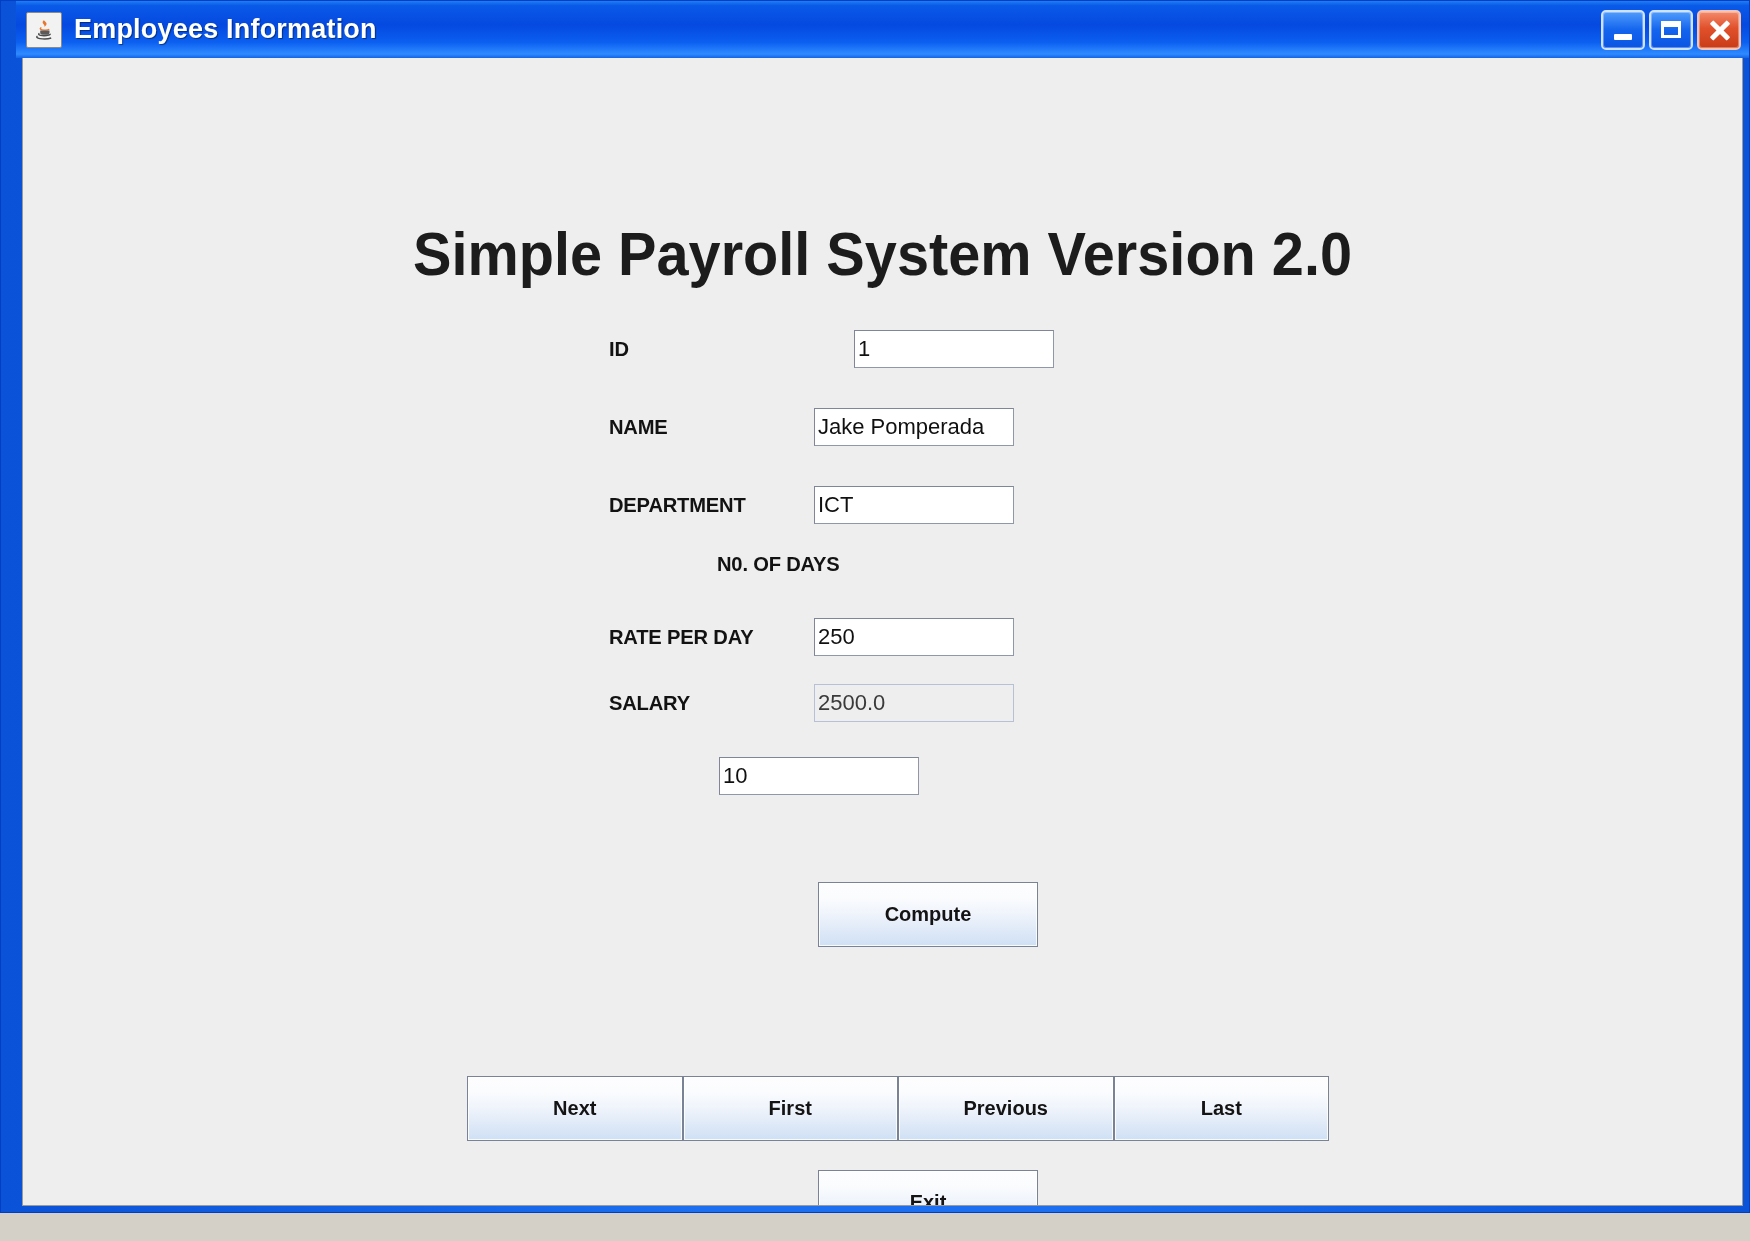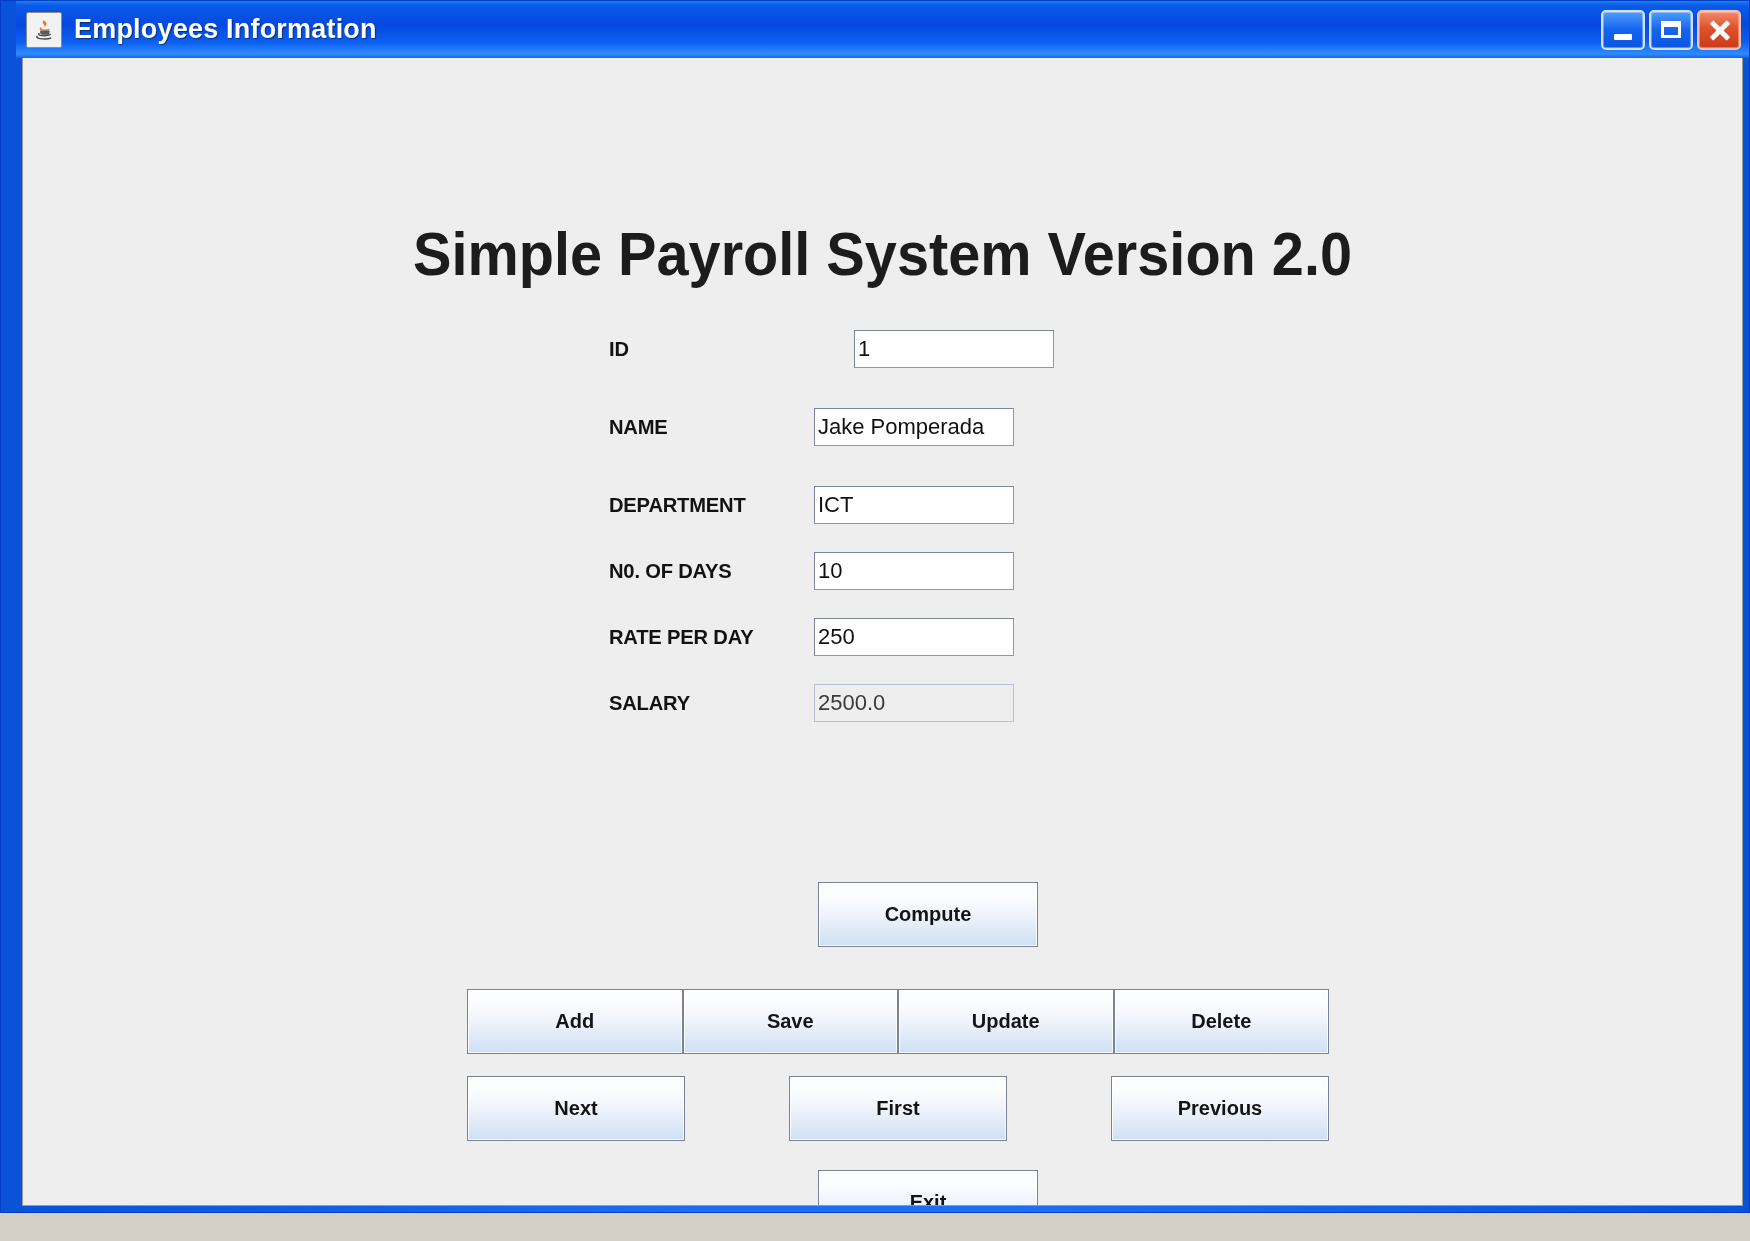--- a/index.html
+++ b/index.html
@@ -248,48 +248,43 @@
       <div class="form-row" style="top:78px;">
         <span class="form-label">NAME</span>
         <input class="tf" type="text" value="Jake Pomperada" style="">
       </div>
 
       <div class="form-row" style="top:156px;">
         <span class="form-label">DEPARTMENT</span>
         <input class="tf" type="text" value="ICT" style="">
       </div>
 
-      <div class="form-row" style="top:222px;">
+      <div class="form-row" style="top:222px;flex-direction:column;">
         <span class="form-label">N0. OF DAYS</span>
         <input class="tf" type="text" value="10" style="">
       </div>
 
       <div class="form-row" style="top:288px;">
         <span class="form-label">RATE PER DAY</span>
         <input class="tf" type="text" value="250" style="">
       </div>
 
       <div class="form-row" style="top:354px;">
         <span class="form-label">SALARY</span>
         <input class="tf disabled" type="text" readonly="" value="2500.0" style="">
       </div>
 
     </div>
 
     <button class="btn btn-compute">Compute</button>
 
-    <div class="btn-row row-crud">
-      <button class="btn">Add</button>
-      <button class="btn">Save</button>
-      <button class="btn">Update</button>
-      <button class="btn">Delete</button>
-    </div>
 
     <div class="btn-row row-nav">
       <button class="btn">Next</button>
       <button class="btn">First</button>
       <button class="btn">Previous</button>
+      <button class="btn">Last</button>
     </div>
 
     <button class="btn btn-exit">Exit</button>
 
   </div>
 </div>
 
 </body></html>

